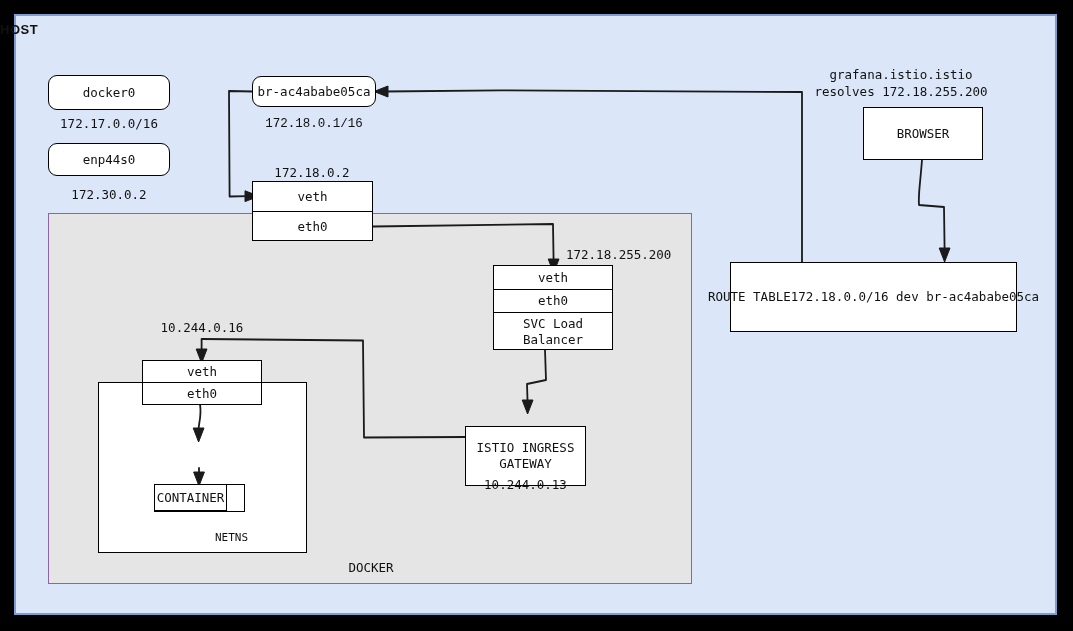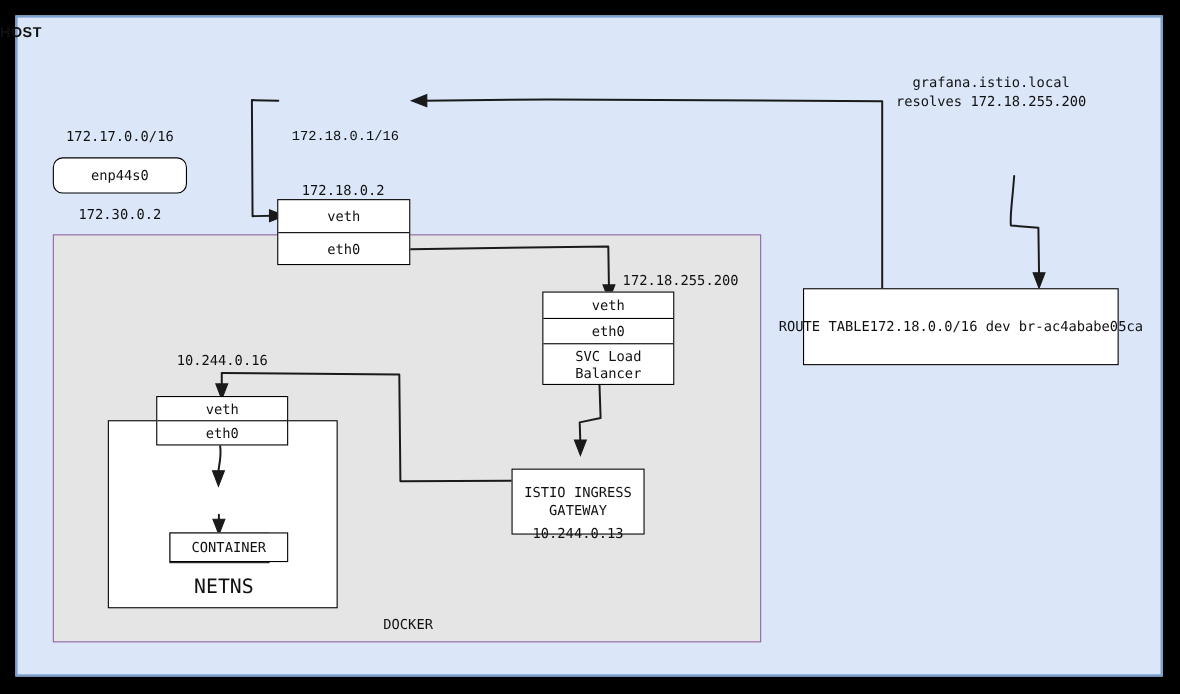--- a/index.html
+++ b/index.html
@@ -12,21 +12,21 @@
         font-family:"Liberation Sans",sans-serif;font-weight:bold;font-size:13px;color:#111;letter-spacing:.5px;}
 
   .docker{position:absolute;left:48px;top:213px;width:644px;height:371px;
         background:#e5e5e5;border:1.5px solid #8e63a8;box-sizing:border-box;}
   .docker-title{position:absolute;left:0;bottom:8px;width:644px;text-align:center;
         font-size:12.5px;color:#111;}
 
   .netns{position:absolute;left:98px;top:382px;width:209px;height:171px;
         background:#fff;border:1.6px solid #000;box-sizing:border-box;}
   .netns-title{position:absolute;left:0;bottom:8px;width:209px;text-align:center;
-        font-size:18px;color:#111;}
+        font-size:11px;color:#111;padding-left:28px;}
 
   .node{position:absolute;background:#fff;border:1.6px solid #000;box-sizing:border-box;
         display:flex;align-items:center;justify-content:center;text-align:center;
         font-size:12.5px;color:#111;line-height:1.25;white-space:pre;}
   .rounded{border-radius:9px;}
   .stack{position:absolute;background:#fff;border:1.6px solid #000;box-sizing:border-box;}
   .stack .row{border-bottom:1.6px solid #000;display:flex;align-items:center;justify-content:center;
         font-size:12.5px;color:#111;text-align:right;white-space:pre;line-height:1.25;box-sizing:border-box;}
   .stack .row:last-child{border-bottom:none;}
 
@@ -75,27 +75,33 @@
     <path d="M200,404 C202,418 198,424 198.6,431"></path>
     <polygon points="198.6,442 193.2,428 204,428"></polygon>
 
     <path d="M199,468 L199,476"></path>
     <polygon points="199,486 193.6,472 204.4,472"></polygon>
 
     <path d="M922,160 C920,186 918,196 919,205 L944,207 L944.6,250"></path>
     <polygon points="944.6,262 939.2,248 950,248"></polygon>
   </svg>
 
+  <div class="node rounded" style="left:48px;top:75px;width:122px;height:35px;">
+    <span>docker0</span>
+  </div>
   <div class="lbl c" style="left:48px;top:116px;width:122px;">172.17.0.0/16</div>
 
   <div class="node rounded" style="left:48px;top:143px;width:122px;height:33px;">
     <span>enp44s0</span>
   </div>
   <div class="lbl c" style="left:48px;top:187px;width:122px;">172.30.0.2</div>
 
+  <div class="node rounded" style="left:252px;top:76px;width:124px;height:31px;">
+    <span>br-ac4ababe05ca</span>
+  </div>
   <div class="lbl c" style="left:252px;top:116px;width:124px;font-family:Liberation Mono, monospace;">172.18.0.1/16</div>
 
   <div class="lbl c" style="left:252px;top:165px;width:120px;">172.18.0.2</div>
   <div class="stack" style="left:252px;top:181px;width:121px;height:60px;">
     <div class="row" style="height:30px;">veth</div>
     <div class="row" style="height:29px;">eth0</div>
   </div>
 
   <div class="lbl" style="left:566px;top:247px;">172.18.255.200</div>
   <div class="stack" style="left:493px;top:265px;width:120px;height:85px;">
@@ -113,25 +119,28 @@
 
   <div class="lbl c" style="left:142px;top:320px;width:120px;">10.244.0.16</div>
   <div class="stack" style="left:142px;top:360px;width:120px;height:45px;">
     <div class="row" style="height:22px;">veth</div>
     <div class="row" style="height:21px;">eth0</div>
   </div>
 
   <div class="node" style="left:154px;top:440px;width:91px;height:28px;margin-top:44px;">
     <span>SIDECAR</span>
   </div>
-  <div class="node" style="left:154px;top:484px;width:108px;height:27px;">
+  <div class="node" style="left:154px;top:484px;width:73px;height:27px;">
     <span>CONTAINER</span>
   </div>
 
-  <div class="lbl c" style="left:790px;top:67px;width:400px;text-align:center;left:746px;width:310px;">grafana.istio.local
+  <div class="lbl c" style="left:790px;top:67px;width:400px;text-align:center;left:746px;width:310px;">grafana.istio.istio
 resolves 172.18.255.200</div>
+  <div class="node" style="left:863px;top:107px;width:120px;height:53px;">
+    <span>BROWSER</span>
+  </div>
 
   <div class="node" style="left:730px;top:262px;width:287px;height:70px;flex-direction:row;">
     <span>ROUTE TABLE</span>
     <span>172.18.0.0/16 dev br-ac4ababe05ca</span>
   </div>
 
 </div>
 
 </body></html>

